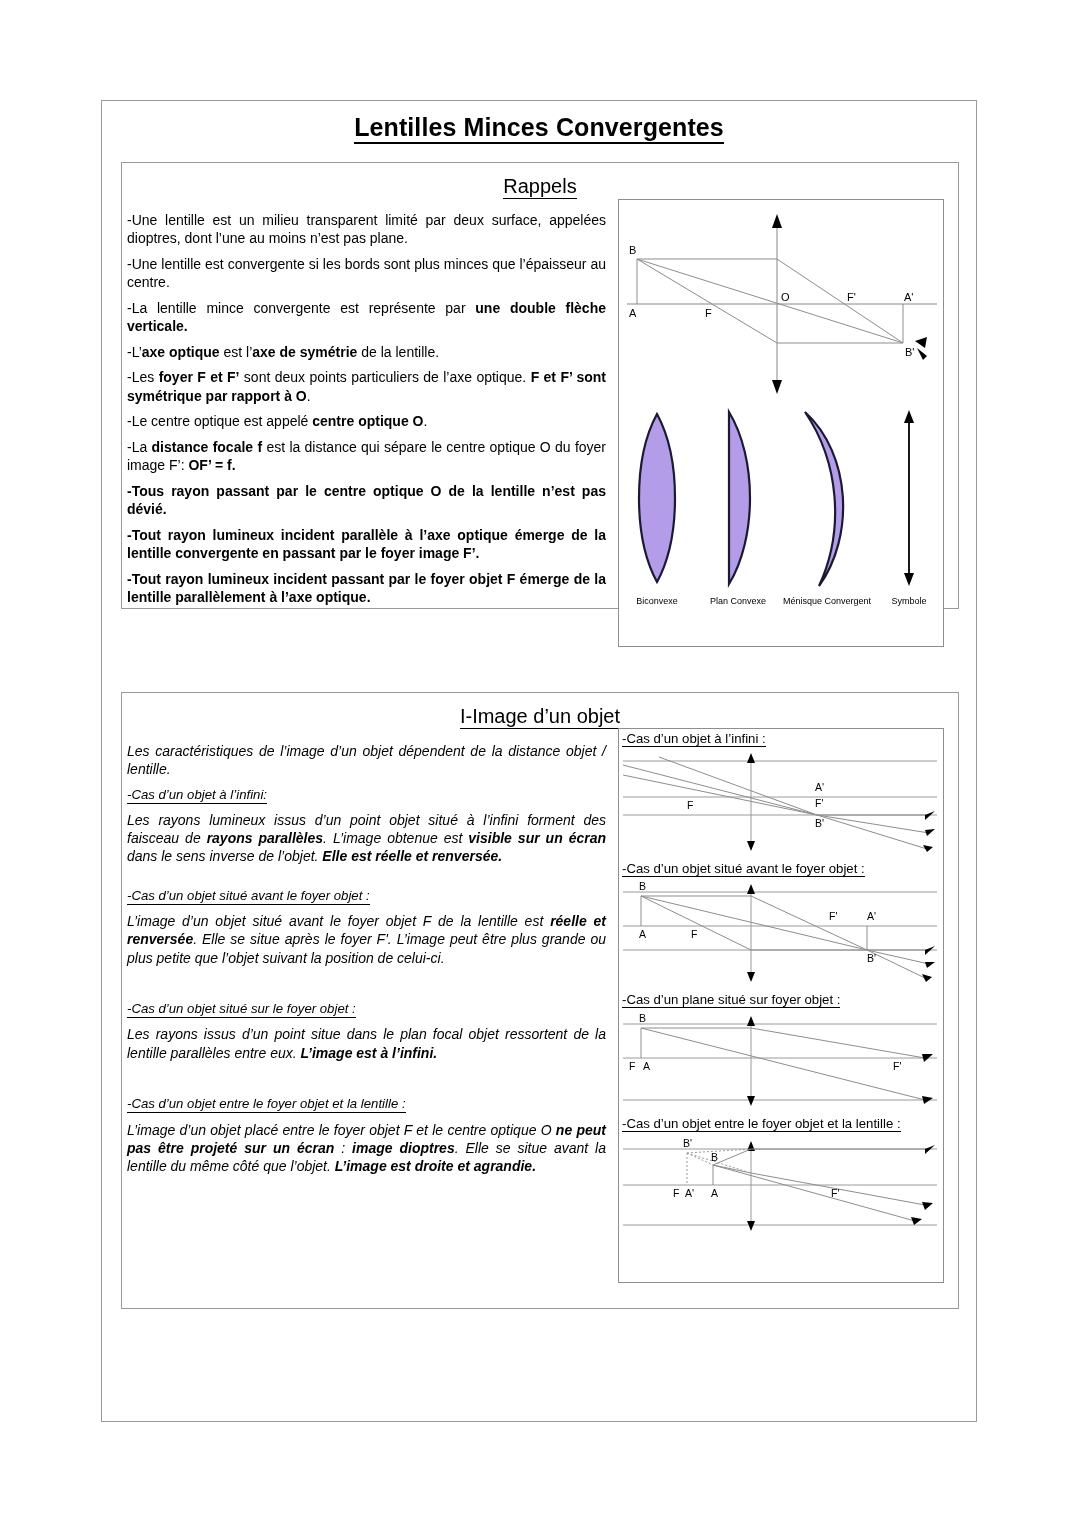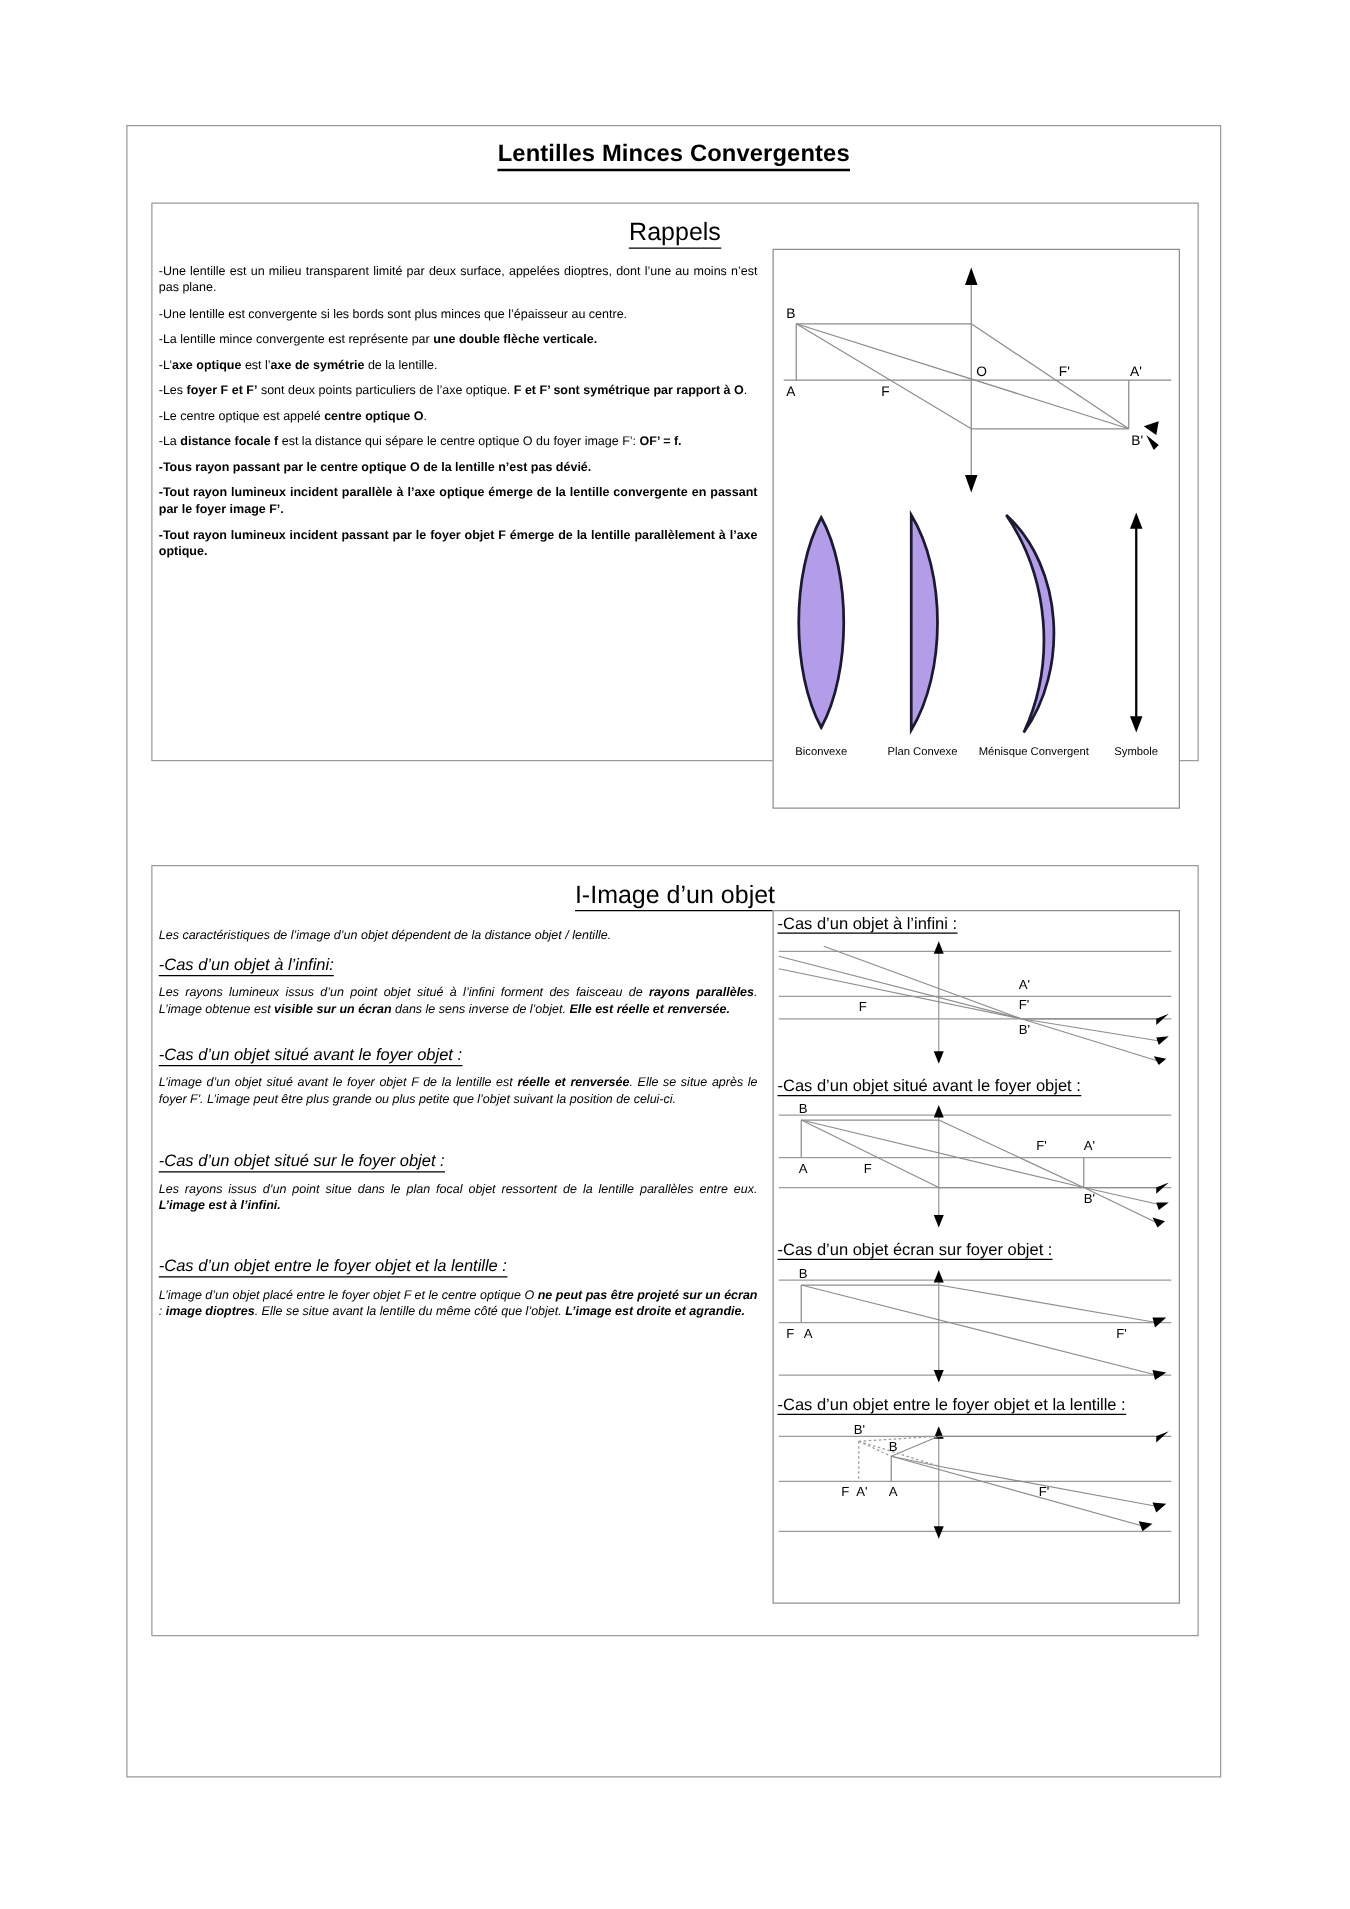--- a/index.html
+++ b/index.html
@@ -21,21 +21,21 @@
     left: 101px;
     top: 100px;
     width: 876px;
     height: 1322px;
     border: 1px solid #9a9a9a;
     box-sizing: border-box;
   }
 
   .doc-title {
     text-align: center;
-    font-size: 19px;
+    font-size: 25px;
     letter-spacing: 0.1px;
     margin-top: 12px;
     margin-bottom: 0;
   }
   .doc-title span {
     border-bottom: 2px solid #000;
     padding-bottom: 1px;
   }
 
   .section-box {
@@ -74,21 +74,21 @@
 
   .text-col {
     box-sizing: border-box;
     padding-left: 5px;
     padding-right: 12px;
   }
   #rappels-text { width: 496px; padding-top: 13px; }
   #image-text  { width: 496px; padding-top: 14px; font-style: italic; }
 
   .para {
-    font-size: 10px;
+    font-size: 14px;
     line-height: 1.30;
     text-align: justify;
     margin: 0 0 7.5px 0;
   }
   .para.b { font-weight: bold; }
   .para b { font-weight: bold; }
   .u-head {
     font-size: 13.2px;
     line-height: 1.30;
     margin: 0 0 8px 0;
@@ -324,21 +324,21 @@
             <g font-family="Liberation Sans, sans-serif" font-size="10.5" fill="#000">
               <text x="20" y="12">B</text>
               <text x="20" y="60">A</text>
               <text x="72" y="60">F</text>
               <text x="210" y="42">F'</text>
               <text x="248" y="42">A'</text>
               <text x="248" y="84">B'</text>
             </g>
           </svg>
 
-          <div class="sub-label"><span>-Cas d’un objet écran sur foyer objet :</span></div>
+          <div class="sub-label"><span>-Cas d’un plane situé sur foyer objet :</span></div>
           <svg class="svg-wrap" width="322" height="104" viewBox="0 0 322 104">
             <g stroke="#9a9a9a" stroke-width="1" fill="none">
               <line x1="4" y1="48" x2="318" y2="48"></line>
               <line x1="4" y1="14" x2="318" y2="14"></line>
               <line x1="4" y1="90" x2="318" y2="90"></line>
               <line x1="132" y1="12" x2="132" y2="88"></line>
             </g>
             <polygon points="132,6 128,16 136,16" fill="#000"></polygon>
             <polygon points="132,96 128,86 136,86" fill="#000"></polygon>
             <g stroke="#8d8d8d" stroke-width="1" fill="none">

